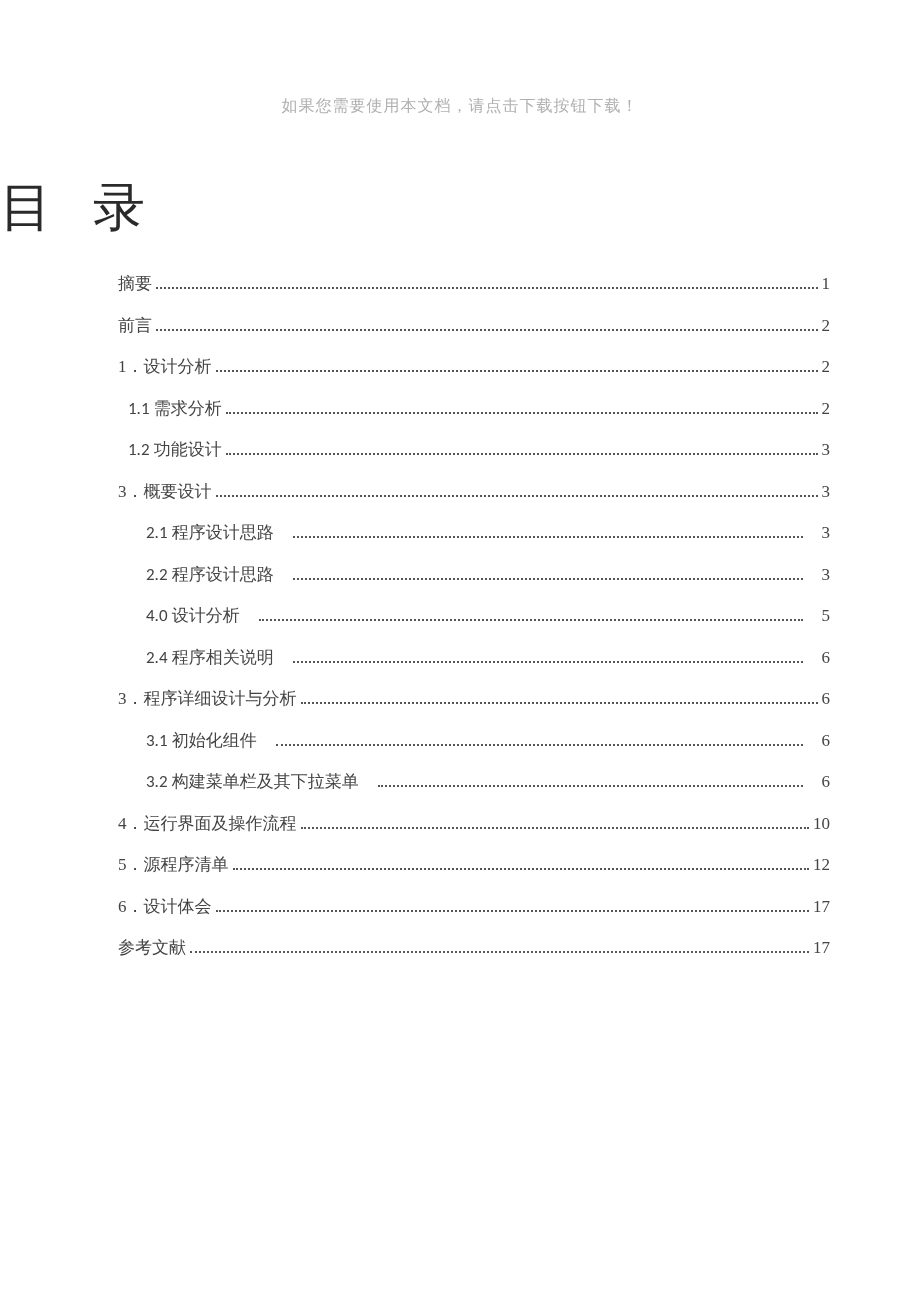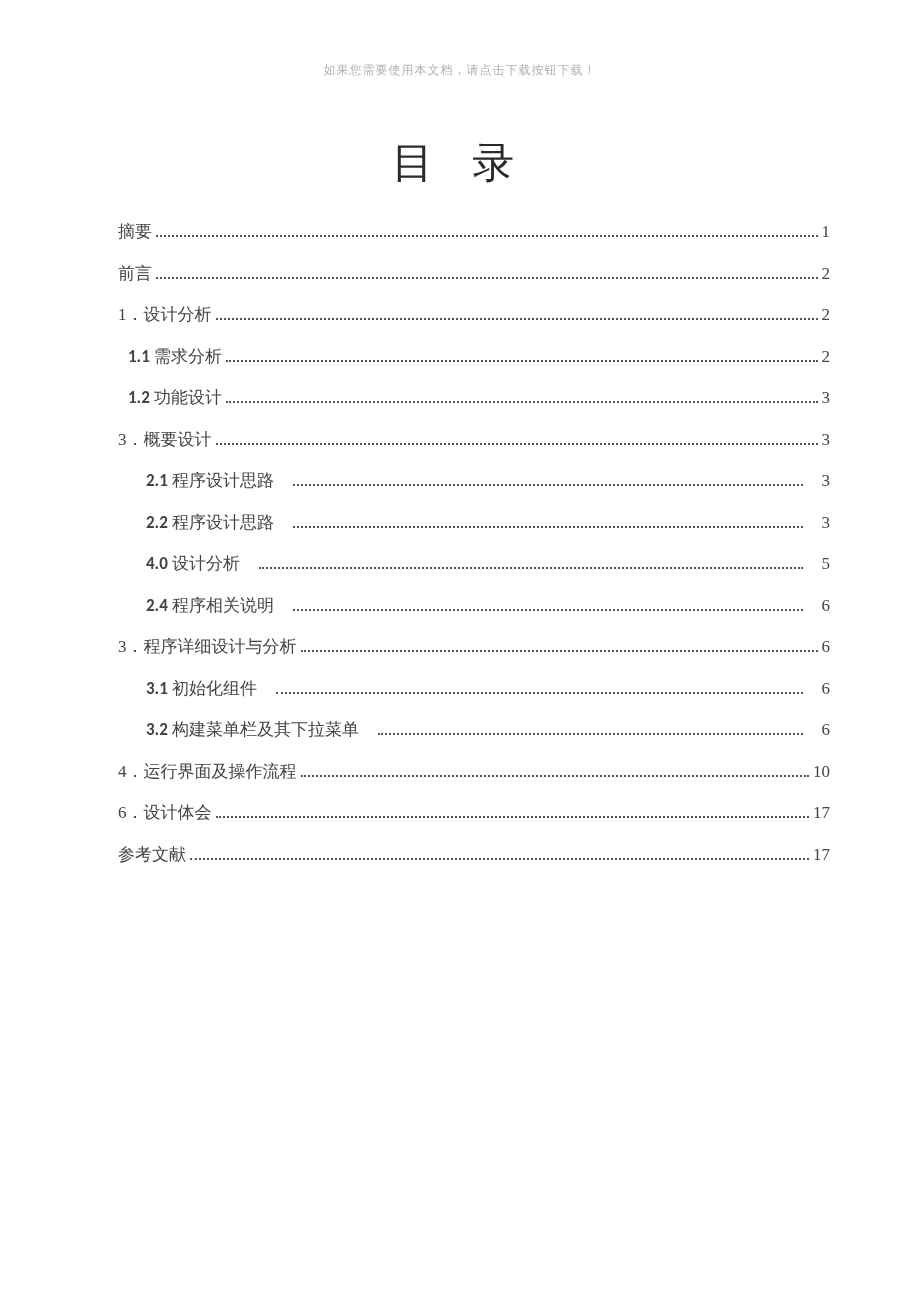--- a/index.html
+++ b/index.html
@@ -7,27 +7,26 @@
       width: 920px;
       height: 1302px;
       background: #fff;
       font-family: "SimSun", "宋体", serif;
       color: #333;
       position: relative;
     }
     .header-note {
       text-align: center;
       color: #b0b0b0;
-      font-size: 12px;
-      padding-top: 62px;
+      font-size: 16px;
+      padding-top: 96px;
       letter-spacing: 1px;
     }
     .title {
-      text-align: center;
-      font-size: 42px;
+      font-size: 52px;
       font-weight: normal;
       letter-spacing: 14px;
       padding-top: 56px;
       padding-bottom: 20px;
       color: #2a2a2a;
       font-family: "SimSun", "宋体", serif;
     }
     .toc {
       padding: 0 90px 0 118px;
     }
@@ -51,21 +50,21 @@
       margin: 0 4px 4px 4px;
       min-width: 10px;
       height: 0.9em;
     }
     .toc-page {
       white-space: nowrap;
       flex-shrink: 0;
     }
     .num-label {
       font-family: Calibri, Arial, sans-serif;
-      font-weight: bold;
+      font-weight: normal;
     }
   </style>
 </head>
 <body>
 
 <div class="header-note">如果您需要使用本文档，请点击下载按钮下载！</div>
 <div class="title">目 录</div>
 
 <div class="toc" id="toc-container">
     <div class="toc-row indent-0">
@@ -132,20 +131,25 @@
       <span class="toc-label"><span class="num-label">3.2</span><span> 构建菜单栏及其下拉菜单</span></span>
       <span class="toc-leader"></span>
       <span class="toc-page">6</span>
     </div>
     <div class="toc-row indent-0">
       <span class="toc-label">4．运行界面及操作流程</span>
       <span class="toc-leader"></span>
       <span class="toc-page">10</span>
     </div>
     <div class="toc-row indent-0">
+      <span class="toc-label">5．源程序清单</span>
+      <span class="toc-leader"></span>
+      <span class="toc-page">12</span>
+    </div>
+    <div class="toc-row indent-0">
       <span class="toc-label">6．设计体会</span>
       <span class="toc-leader"></span>
       <span class="toc-page">17</span>
     </div>
     <div class="toc-row indent-0">
       <span class="toc-label">参考文献</span>
       <span class="toc-leader"></span>
       <span class="toc-page">17</span>
     </div>
   </div>

